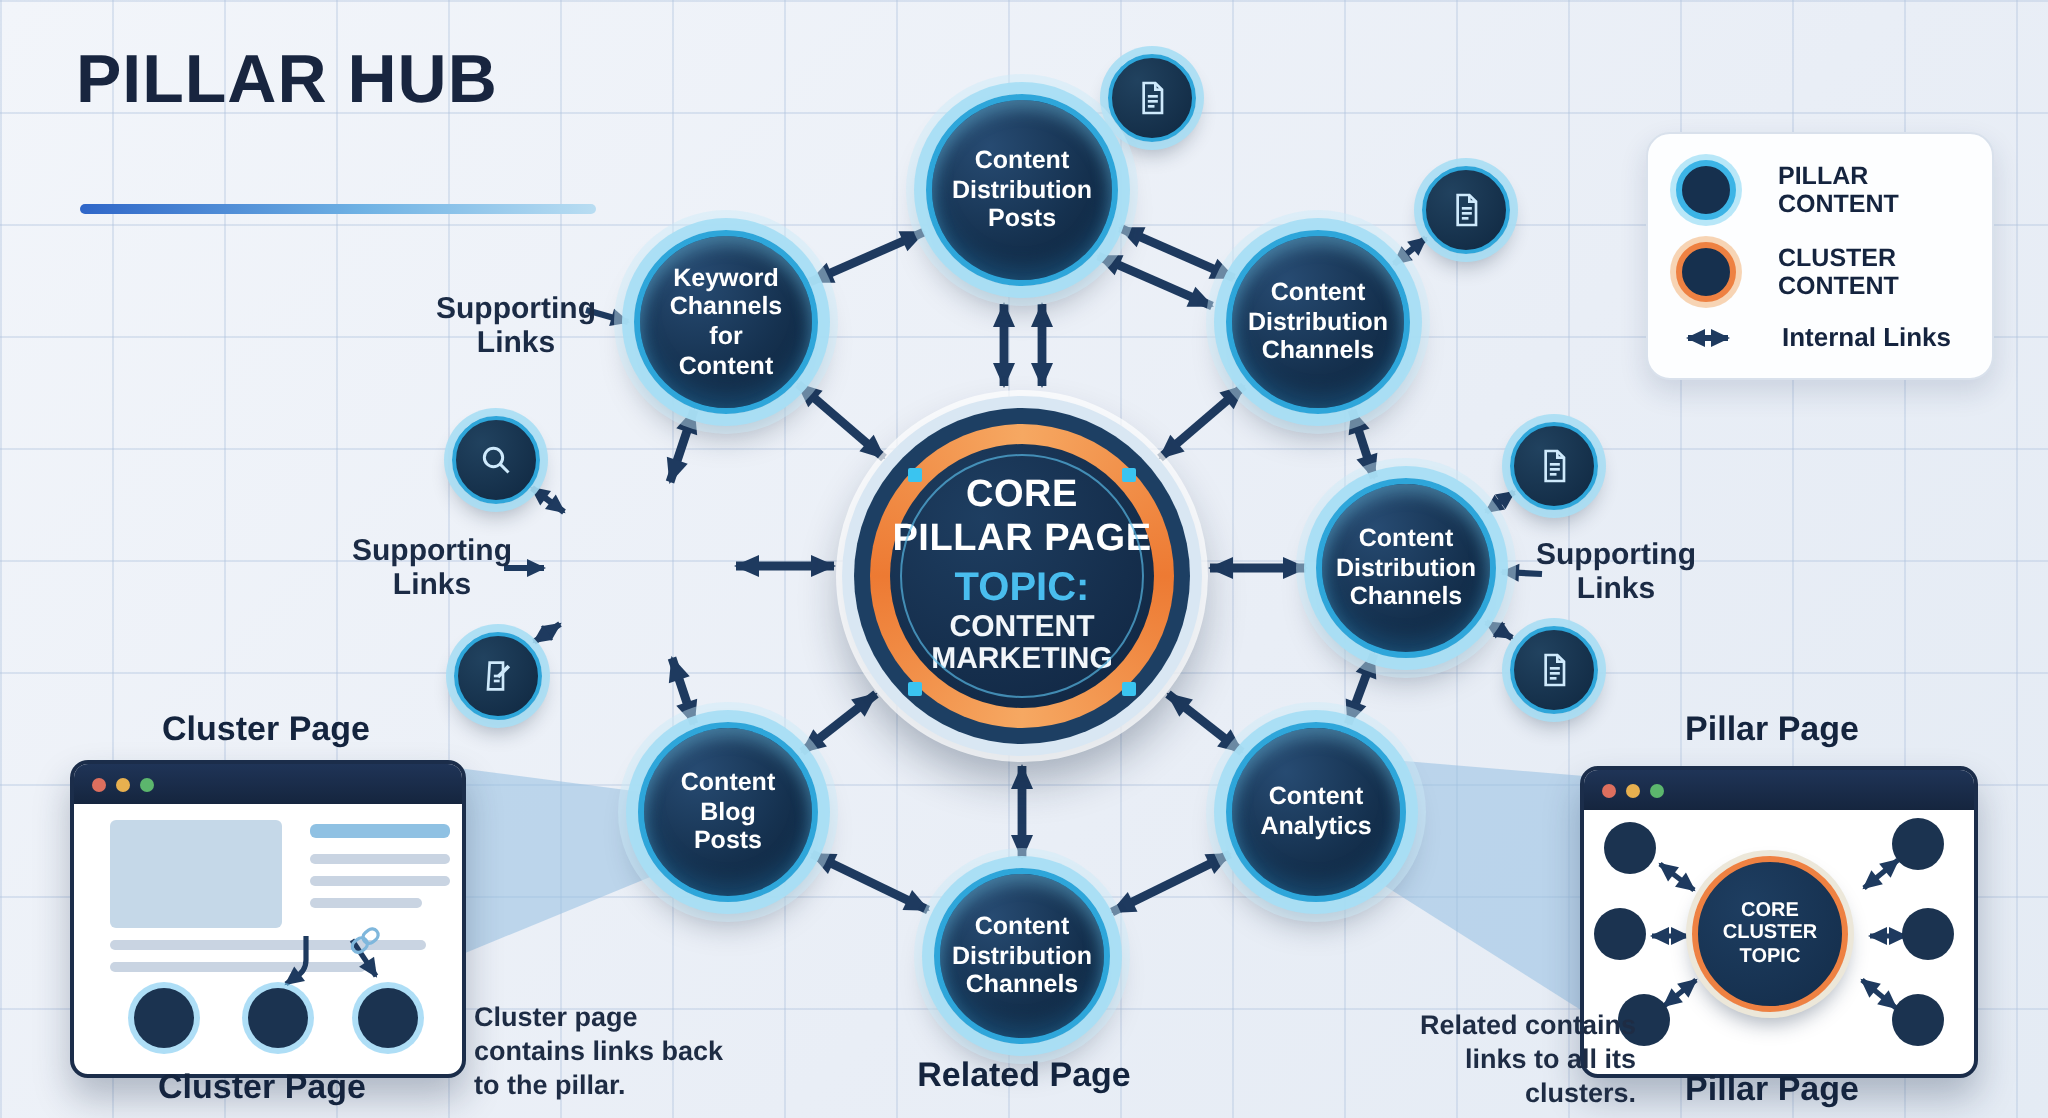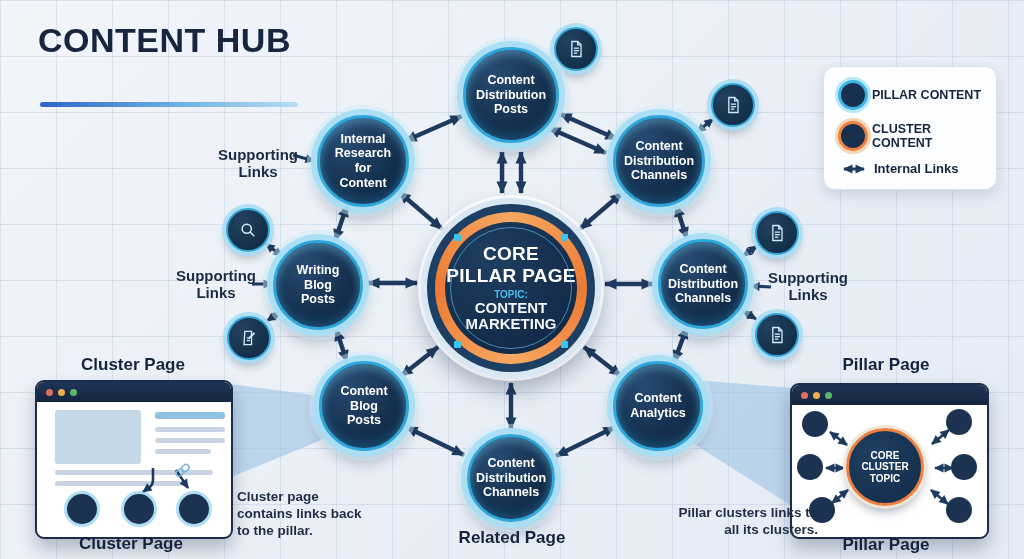--- a/index.html
+++ b/index.html
@@ -38,32 +38,32 @@
     background:#d9e7f3;box-shadow:0 0 0 3px rgba(255,255,255,.7),0 12px 22px rgba(15,35,60,.32);}
   .core-navy{position:absolute;inset:6px;border-radius:50%;background:#1d3f63;}
   .core-orange{position:absolute;inset:14px;border-radius:50%;
     background:conic-gradient(#f6a862,#ed7a33,#f6a862,#ed7a33,#f6a862);}
   .core-inner{position:absolute;inset:24px;border-radius:50%;
     background:radial-gradient(circle at 35% 28%,#1e3e61 0%,#152e4c 60%,#0f2440 100%);
     display:flex;flex-direction:column;align-items:center;justify-content:center;text-align:center;}
   .core-inner::before{content:"";position:absolute;inset:5px;border-radius:50%;
     border:1.5px solid rgba(90,190,235,.65);}
   .core-t1{color:#fff;font-weight:800;font-size:19px;line-height:1.12;letter-spacing:.3px;}
-  .core-topic{color:#49bdee;font-weight:800;font-size:10px;margin-top:3px;}
+  .core-topic{color:#49bdee;font-weight:800;font-size:20px;margin-top:3px;}
   .core-t2{color:#f2f6fa;font-weight:800;font-size:15px;line-height:1.1;}
   .core-sq{position:absolute;width:7px;height:7px;background:#3ac4f0;border-radius:1px;}
   
   .side-label{width:100px;text-align:center;color:#1b2b45;font-weight:800;font-size:15px;line-height:1.15;}
   .big-label{width:140px;text-align:center;color:#14243e;font-weight:800;font-size:17px;}
   .caption{color:#1e2c44;font-weight:700;font-size:13.5px;line-height:1.25;}
   
   .legend{left:823px;top:66px;width:174px;height:124px;background:#fdfeff;border:1px solid #d9e1ec;
     border-radius:12px;box-shadow:0 6px 14px rgba(30,50,90,.14);padding:13px 14px;box-sizing:border-box;
     display:flex;flex-direction:column;justify-content:space-between;}
-  .legend-row{display:flex;align-items:center;gap:4px;color:#15243f;font-weight:800;font-size:12.5px;}
+  .legend-row{display:flex;align-items:center;gap:21px;color:#15243f;font-weight:800;font-size:12.5px;}
   .legend-dot{width:24px;height:24px;border-radius:50%;background:#16304e;flex:0 0 auto;}
   .legend-dot.pillar{border:3px solid #3cb4e6;box-shadow:0 0 0 3px rgba(180,230,248,.95);}
   .legend-dot.cluster{border:3px solid #ee8142;box-shadow:0 0 0 3px rgba(247,210,176,.95);}
   .legend-row.links{font-weight:700;font-size:13px;}
   
   .window{background:#fff;border:2px solid #1b2d4a;border-radius:9px;overflow:hidden;
     box-shadow:0 10px 18px rgba(20,40,70,.28);}
   .win-header{height:20px;background:linear-gradient(#1f3457,#15253e);display:flex;align-items:center;gap:5px;padding:0 9px;}
   .dot{width:7px;height:7px;border-radius:50%;}
   .dot.r{background:#dd6f5e}.dot.y{background:#e8b04f}.dot.g{background:#5cb66d}
@@ -132,21 +132,21 @@
     </g>
 
     <g stroke="#1e3a5f" stroke-width="3.1" fill="none">
       <line x1="293" y1="155" x2="314" y2="161" marker-end="url(#sm-e)"></line>
       <line x1="252" y1="284" x2="272" y2="284" marker-end="url(#sm-e)"></line>
       <line x1="771" y1="287" x2="751" y2="286" marker-end="url(#sm-e)"></line>
     </g>
   </svg>
 
   <div class="abs title">
-    <div>CONTENT HUB</div>
+    <div>PILLAR HUB</div>
   </div>
   <div class="abs title-underline"></div>
 
   <div class="abs icon-circle" style="left:554px;top:27px">
     <svg viewBox="0 0 24 24" width="20" height="20" fill="none" stroke="#cfeafc" stroke-width="1.6">
         <path d="M7 3 h7 l4 4 v14 h-11 z"></path>
         <path d="M14 3 v4 h4"></path>
         <line x1="9.5" y1="11" x2="15.5" y2="11"></line>
         <line x1="9.5" y1="14" x2="15.5" y2="14"></line>
         <line x1="9.5" y1="17" x2="13.5" y2="17"></line>
@@ -191,27 +191,24 @@
         <line x1="9.5" y1="11" x2="15.5" y2="11"></line>
         <line x1="9.5" y1="14" x2="15.5" y2="14"></line>
         <line x1="9.5" y1="17" x2="13.5" y2="17"></line>
       </svg>
   </div>
 
   <div class="abs node" style="left:463px;top:47px;width:96px;height:96px">
       <span>Content Distribution Posts</span>
     </div>
   <div class="abs node" style="left:317px;top:115px;width:92px;height:92px">
-      <span>Internal Research for Content</span>
+      <span>Keyword Channels for Content</span>
     </div>
   <div class="abs node" style="left:613px;top:115px;width:92px;height:92px">
       <span>Content Distribution Channels</span>
-    </div>
-  <div class="abs node" style="left:273px;top:240px;width:90px;height:90px">
-      <span>Writing Blog Posts</span>
     </div>
   <div class="abs node" style="left:658px;top:239px;width:90px;height:90px">
       <span>Content Distribution Channels</span>
     </div>
   <div class="abs node" style="left:319px;top:361px;width:90px;height:90px">
       <span>Content Blog Posts</span>
     </div>
   <div class="abs node" style="left:613px;top:361px;width:90px;height:90px">
       <span>Content Analytics</span>
     </div>
@@ -260,21 +257,21 @@
       <g transform="rotate(-40 146 88)" fill="none" stroke="#7fb7dc" stroke-width="1.6">
         <rect x="138" y="85" width="8" height="6" rx="3"></rect>
           <rect x="145" y="85" width="8" height="6" rx="3"></rect>
       </g>
     </svg>
     <div class="mini-circle glow" style="left:30px;top:112px;width:30px;height:30px"></div>
     <div class="mini-circle glow" style="left:87px;top:112px;width:30px;height:30px"></div>
     <div class="mini-circle glow" style="left:142px;top:112px;width:30px;height:30px"></div>
   </div>
   <div class="abs big-label" style="left:61px;top:534px">Cluster Page</div>
-  <div class="abs caption" style="left:237px;top:489px;width:130px">Cluster page contains links back to the pillar.</div>
+  <div class="abs caption" style="left:237px;top:501px;width:130px">Cluster page contains links back to the pillar.</div>
 
   <div class="abs big-label" style="left:816px;top:355px">Pillar Page</div>
   <div class="abs window" style="left:790px;top:383px;width:195px;height:152px">
     <div class="win-header">
       <span class="dot r"></span>
       <span class="dot y"></span>
       <span class="dot g"></span>
     </div>
     <svg width="195" height="152" style="position:absolute;left:0;top:0">
       <g stroke="#1e3a5f" stroke-width="2.6" fill="none">
@@ -292,21 +289,21 @@
     <div class="mini-circle" style="left:154px;top:24px;width:26px;height:26px"></div>
     <div class="mini-circle" style="left:159px;top:69px;width:26px;height:26px"></div>
     <div class="mini-circle" style="left:154px;top:112px;width:26px;height:26px"></div>
     <div class="mini-core">
       <span>CORE</span>
       <span>CLUSTER</span>
       <span>TOPIC</span>
     </div>
   </div>
   <div class="abs big-label" style="left:816px;top:535px">Pillar Page</div>
-  <div class="abs caption" style="left:678px;top:505px;width:140px;text-align:right">Pillar clusters links to all its clusters.</div>
+  <div class="abs caption" style="left:678px;top:505px;width:140px;text-align:right">Related contains links to all its clusters.</div>
 
   <div class="abs legend">
     <div class="legend-row">
       <span class="legend-dot pillar"></span>
       <span>PILLAR CONTENT</span>
     </div>
     <div class="legend-row">
       <span class="legend-dot cluster"></span>
       <span>CLUSTER CONTENT</span>
     </div>

